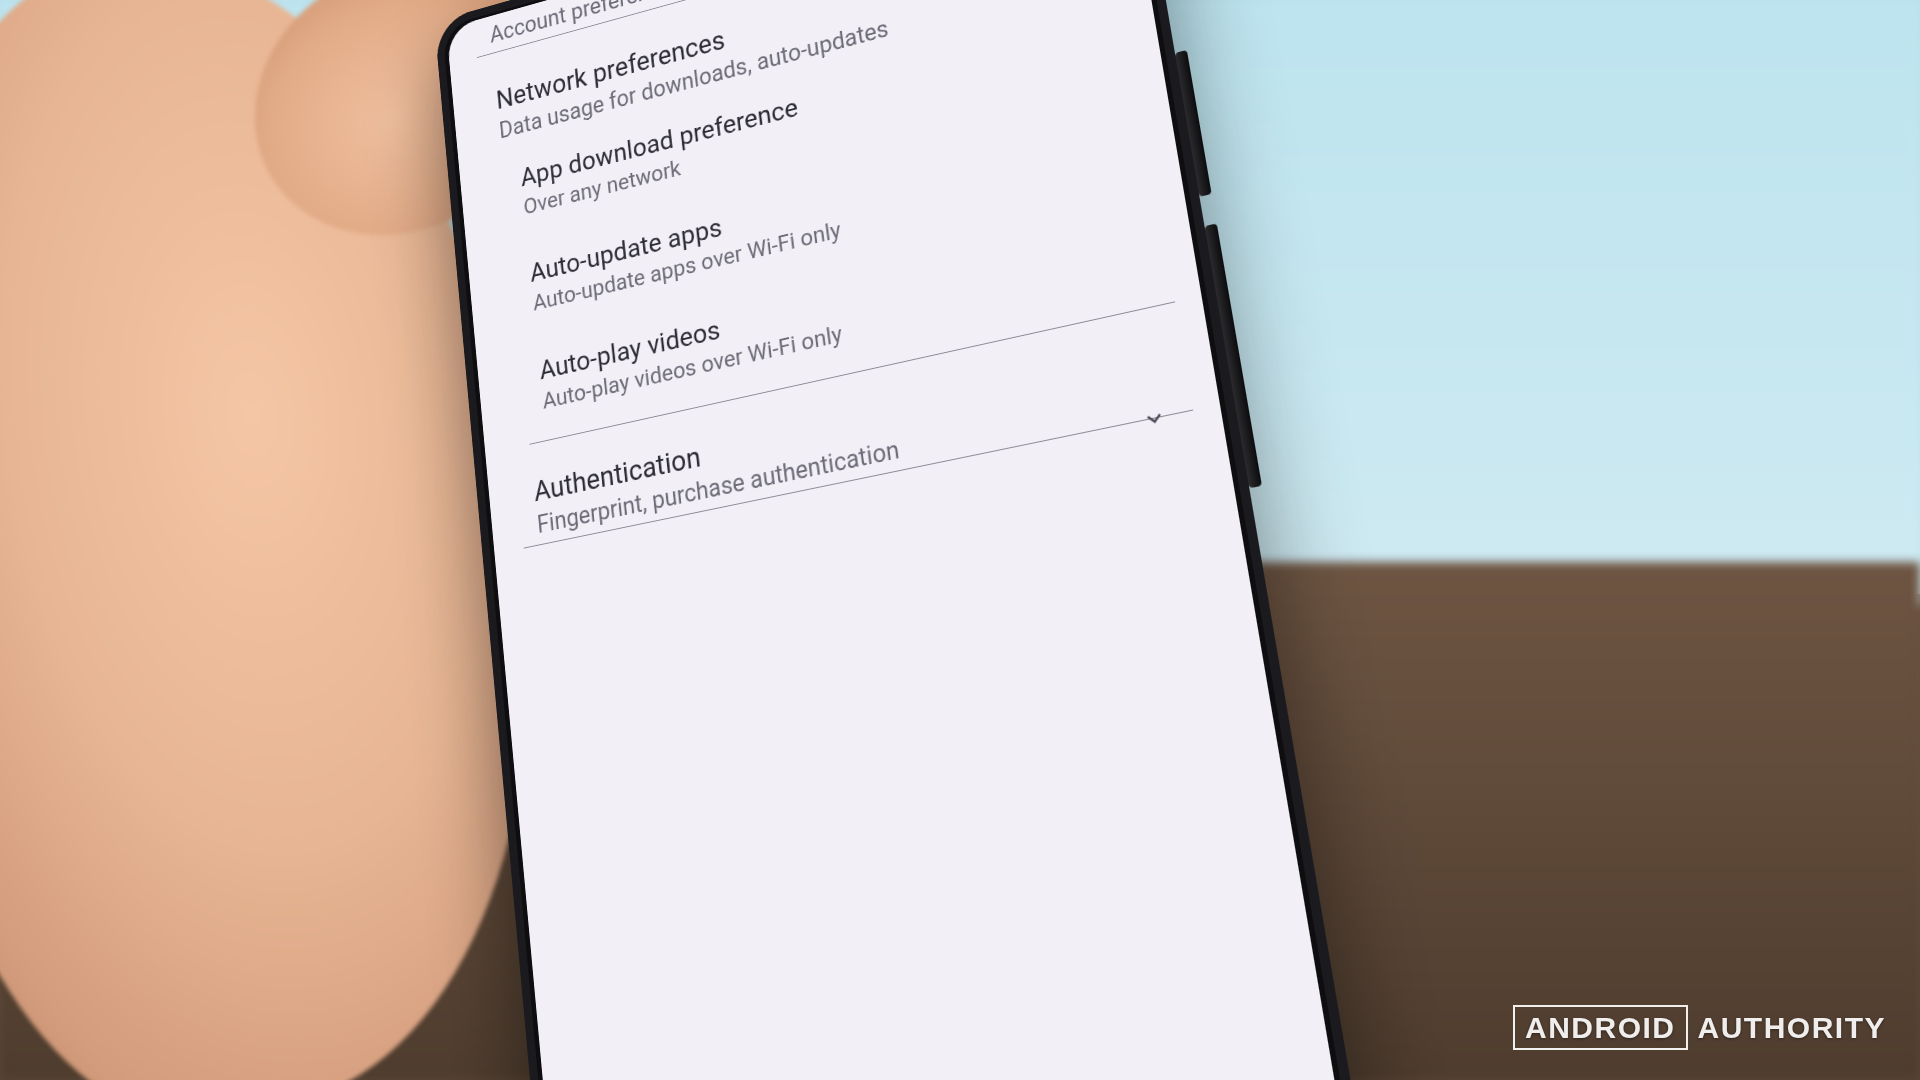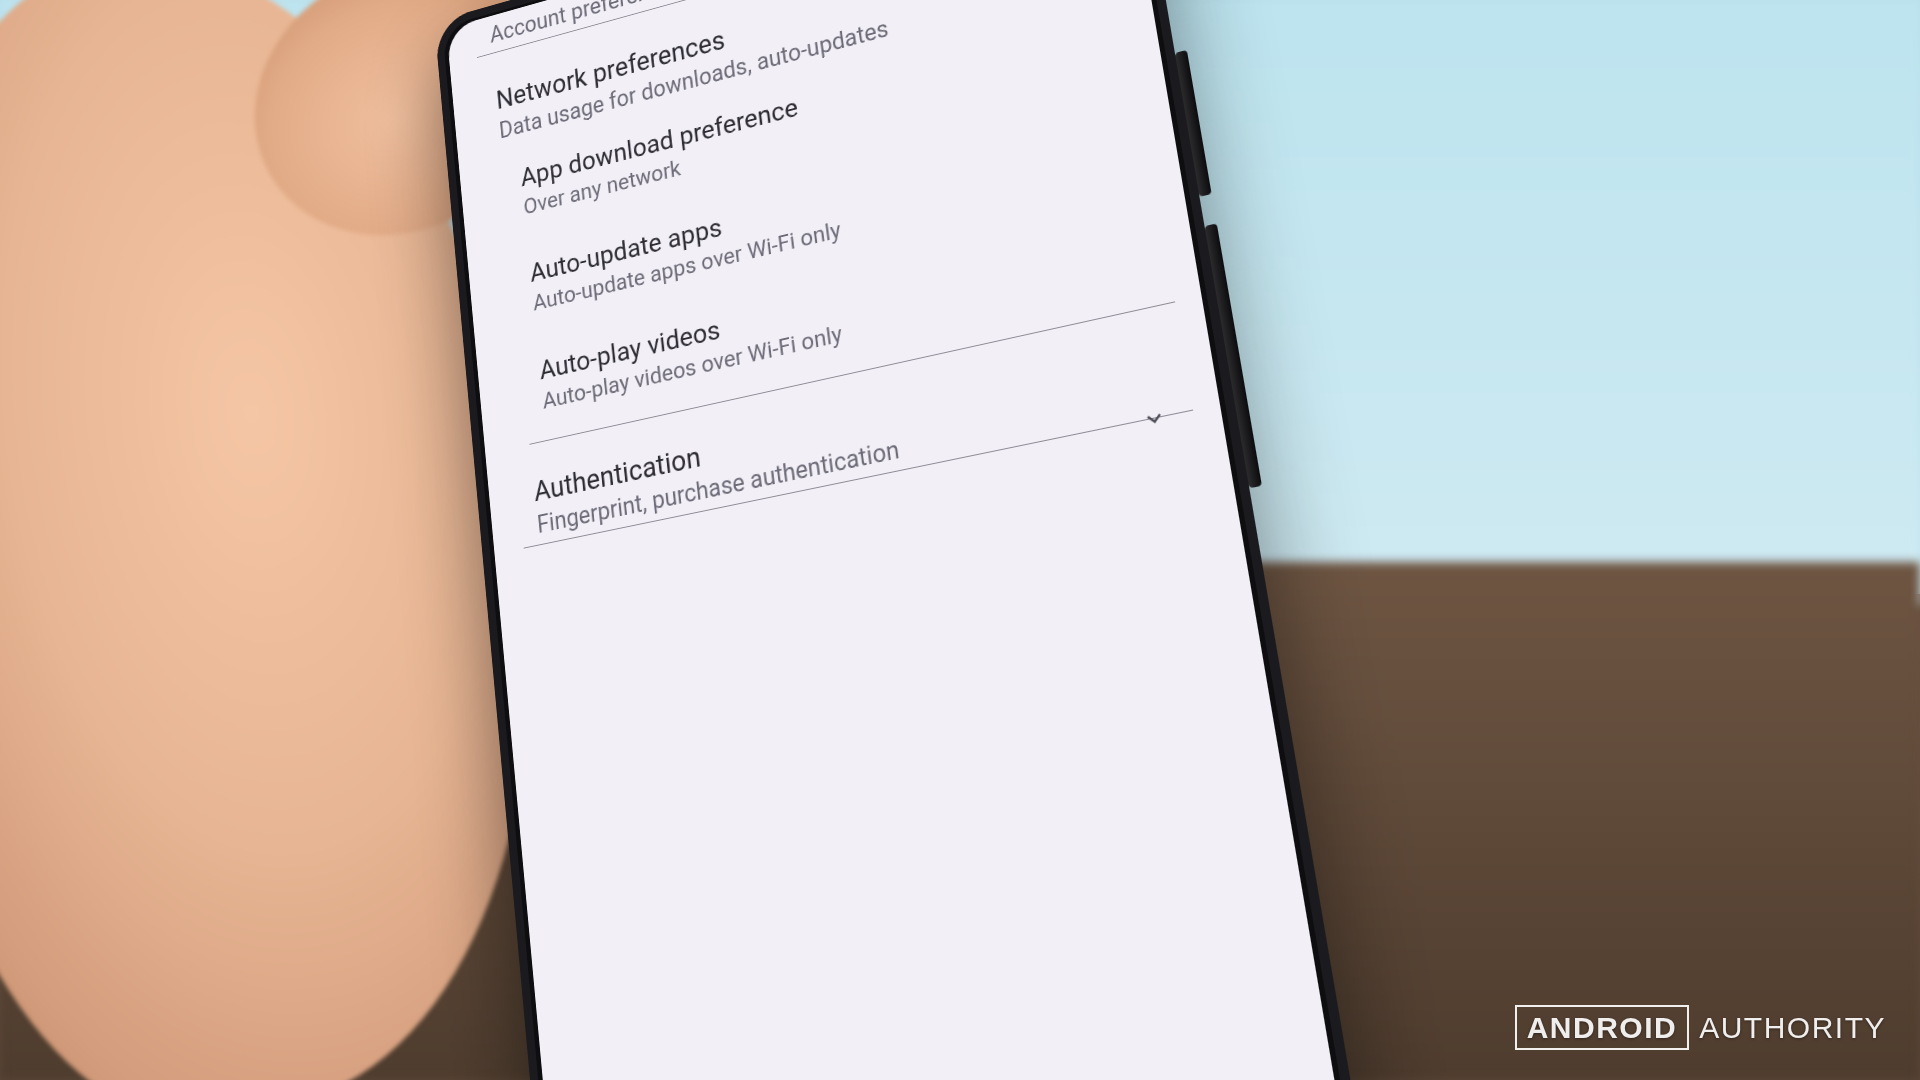--- a/index.html
+++ b/index.html
@@ -112,21 +112,21 @@
       color: rgba(255,255,255,0.92);
       display: flex; align-items: center; gap: 10px;
       text-shadow: 0 1px 3px rgba(0,0,0,0.4);
       margin-top: 6px;
     }
     .watermark .boxed {
       border: 2.5px solid rgba(255,255,255,0.92);
       padding: 4px 10px 3px;
       font-weight: 700;
     }
-    .watermark .light { font-weight: 400; }
+    .watermark .light { font-weight: 700; }
     .wood {
       position: absolute;
       left: 0; right: 0; bottom: 0; height: 48%;
       background: linear-gradient(to bottom, #6e5542 0%, #4e3c2e 100%);
       filter: blur(5px);
     }
     .sky {
       position: absolute;
       left: 0; right: 0; top: 0; height: 56%;
       background: linear-gradient(to bottom, #bde4ef, #cfeaf2);

